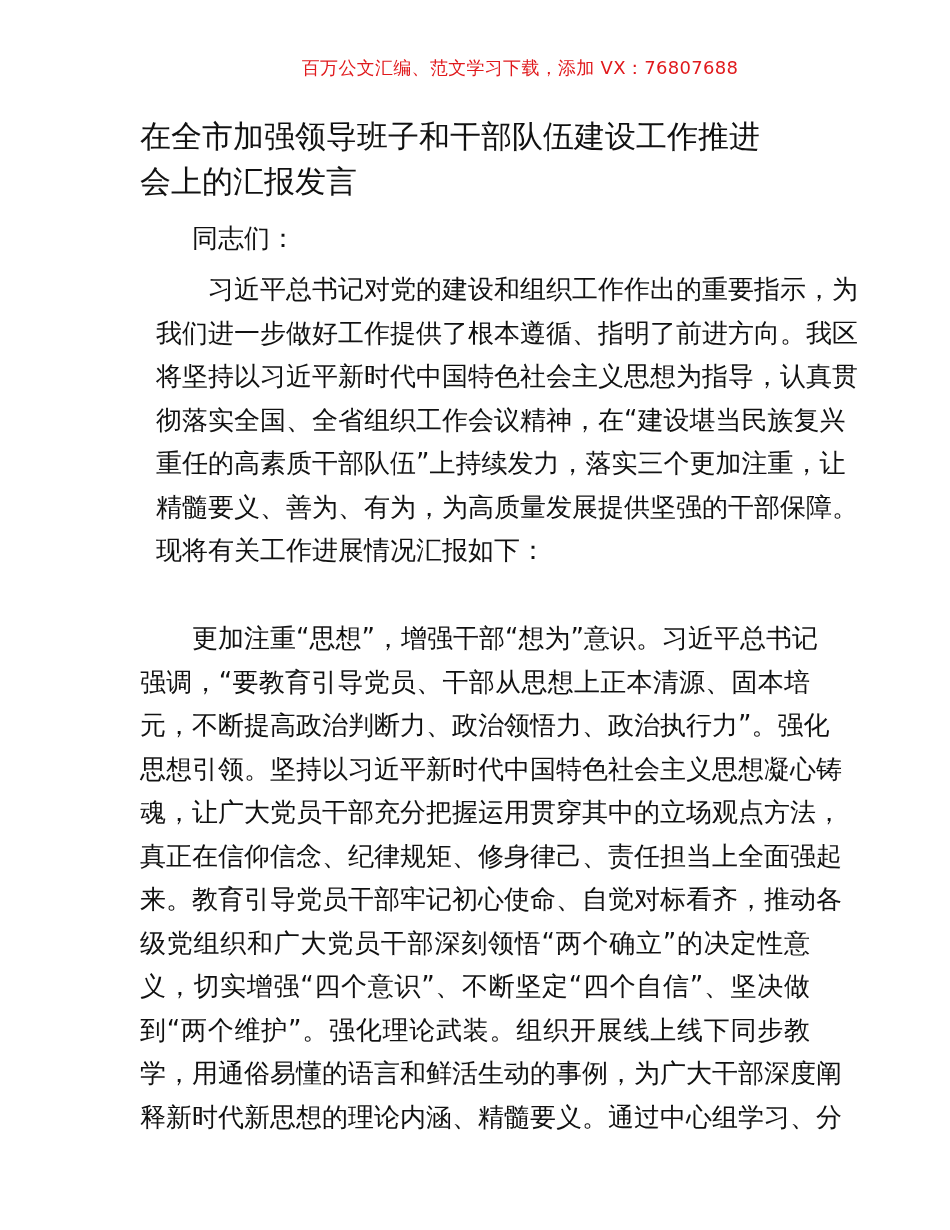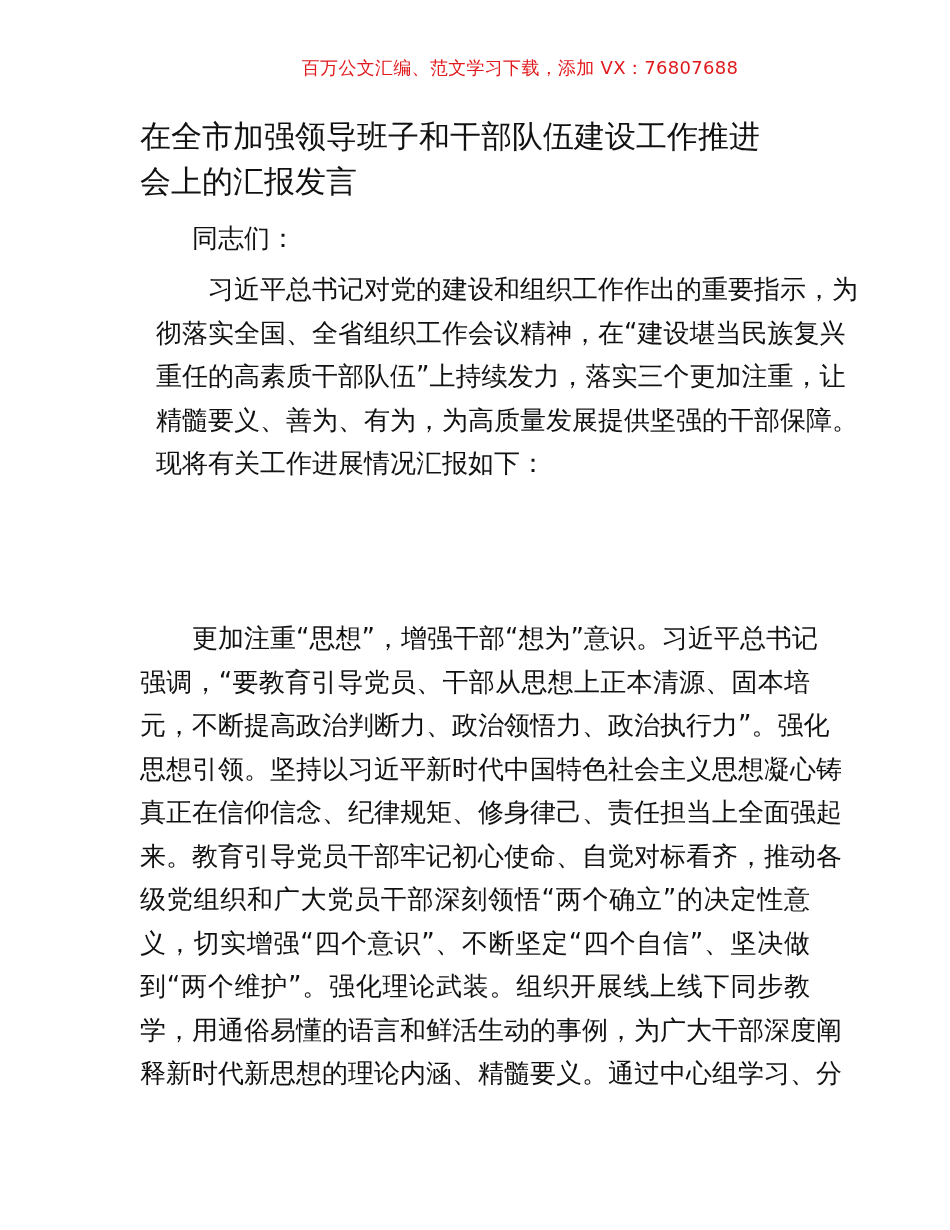--- a/index.html
+++ b/index.html
@@ -25,31 +25,34 @@
 
 <div class="title">
   <div>在全市加强领导班子和干部队伍建设工作推进</div>
   <div>会上的汇报发言</div>
 </div>
 
 <div class="salutation">同志们：</div>
 
 <div class="body-text p1">
   <div class="line indent">习近平总书记对党的建设和组织工作作出的重要指示，为</div>
+  <div class="line">我们进一步做好工作提供了根本遵循、指明了前进方向。我区</div>
+  <div class="line">将坚持以习近平新时代中国特色社会主义思想为指导，认真贯</div>
   <div class="line">彻落实全国、全省组织工作会议精神，在“建设堪当民族复兴</div>
   <div class="line">重任的高素质干部队伍”上持续发力，落实三个更加注重，让</div>
   <div class="line">精髓要义、善为、有为，为高质量发展提供坚强的干部保障。</div>
   <div class="line last">现将有关工作进展情况汇报如下：</div>
 </div>
 
 <div class="body-text p2">
   <div class="line indent">更加注重“思想”，增强干部“想为”意识。习近平总书记</div>
   <div class="line">强调，“要教育引导党员、干部从思想上正本清源、固本培</div>
   <div class="line">元，不断提高政治判断力、政治领悟力、政治执行力”。强化</div>
   <div class="line">思想引领。坚持以习近平新时代中国特色社会主义思想凝心铸</div>
+  <div class="line">魂，让广大党员干部充分把握运用贯穿其中的立场观点方法，</div>
   <div class="line">真正在信仰信念、纪律规矩、修身律己、责任担当上全面强起</div>
   <div class="line">来。教育引导党员干部牢记初心使命、自觉对标看齐，推动各</div>
   <div class="line">级党组织和广大党员干部深刻领悟“两个确立”的决定性意</div>
   <div class="line">义，切实增强“四个意识”、不断坚定“四个自信”、坚决做</div>
   <div class="line">到“两个维护”。强化理论武装。组织开展线上线下同步教</div>
   <div class="line">学，用通俗易懂的语言和鲜活生动的事例，为广大干部深度阐</div>
   <div class="line">释新时代新思想的理论内涵、精髓要义。通过中心组学习、分</div>
 </div>
 
 </body></html>

